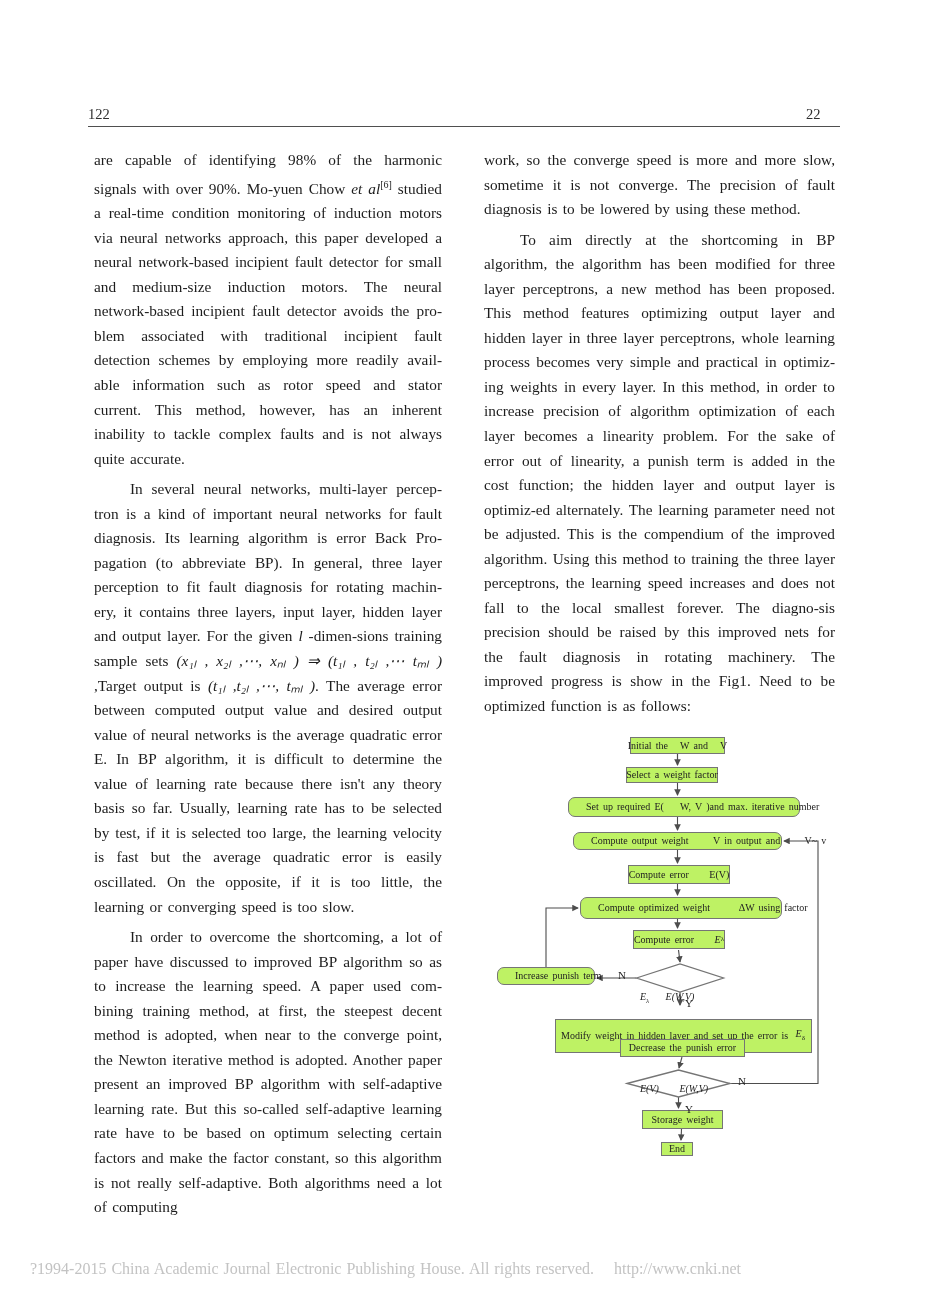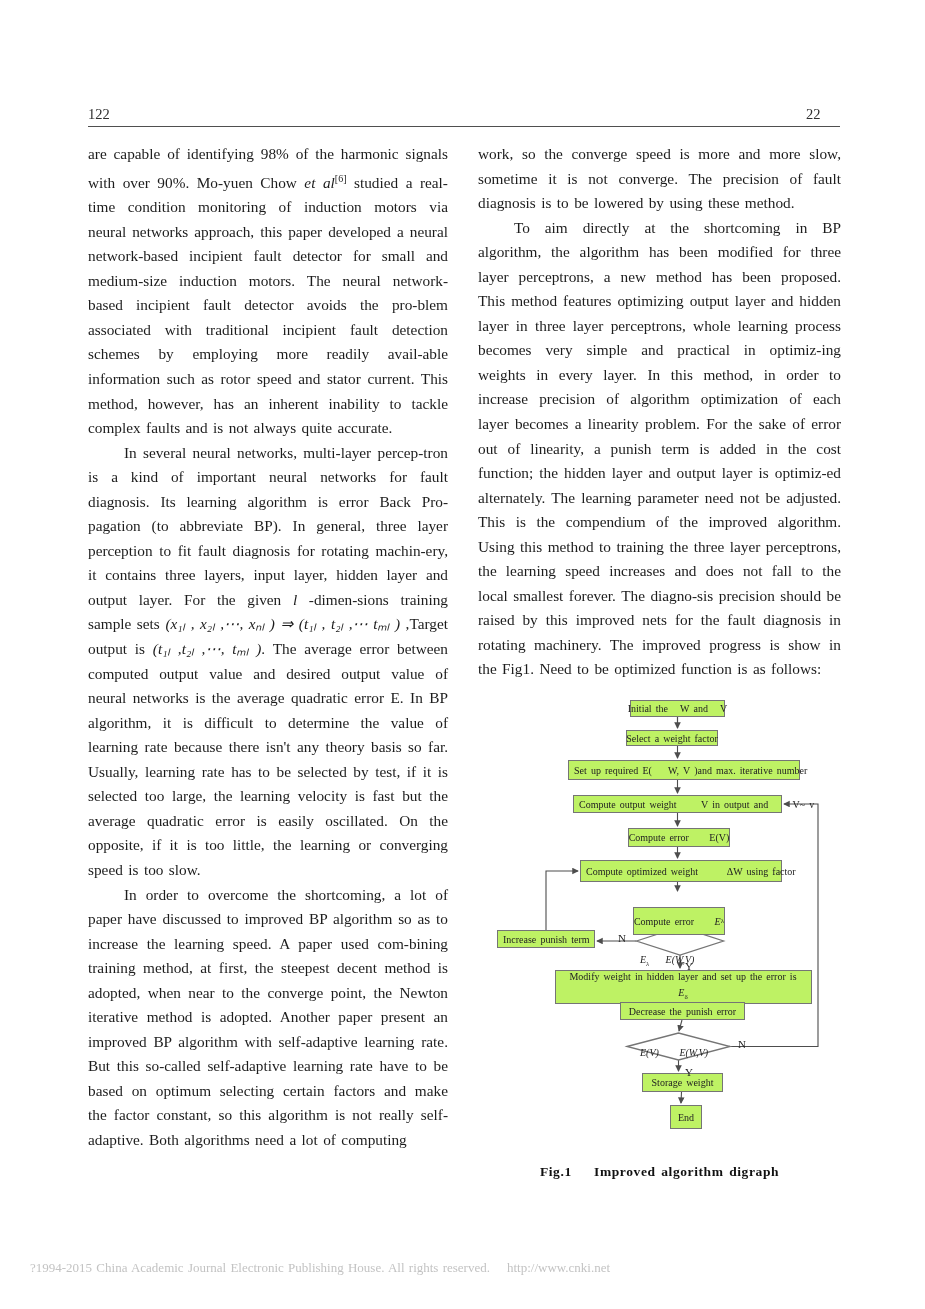--- a/index.html
+++ b/index.html
@@ -9,43 +9,43 @@
   .hdr-num{position:absolute;top:106px;font-size:14.5px;color:#2e2e2e;text-align:center;}
   .hdr-left{left:88px;}
   .hdr-right{left:806px;}
   .hdr-rule{position:absolute;top:126px;left:88px;width:752px;height:0;
             border-top:1.6px solid #4f4f4f;}
   
   .col{position:absolute;top:142px;font-size:15.3px;line-height:24.55px;text-align:justify;
        word-spacing:1.6px;}
   .col-left{left:88px;width:360px;}
   .col-right{left:478px;width:363px;}
-  .col p{margin:0;}
+  .col p{margin:6px;}
   .ind{text-indent:2.35em;}
   .mi{font-style:italic;}
   sup{font-size:10px;}
   h2.sec{font-family:"Liberation Sans",sans-serif;font-weight:400;font-size:17.5px;
          margin:17px 0 12px 0;white-space:pre;letter-spacing:.2px;color:#111;}
   
   figure{margin:8px 0 0 0;}
   .flowchart{position:relative;width:370px;height:448px;margin-left:2px;}
   .wires{position:absolute;left:0;top:0;}
   .node{position:absolute;box-sizing:border-box;border:1.5px solid #757575;background:#bef264;
         font-size:10px;line-height:11px;display:flex;align-items:center;justify-content:center;
         white-space:pre;color:#222;}
-  .node.leftal{justify-content:flex-start;padding-left:5px;}
+  .node.leftal{justify-content:flex-start;padding-left:17px;border-radius:7px;}
   .node.spread{justify-content:space-between;padding:0 6px 0 5px;}
   .node .mi{font-style:italic;}
   .node sub,.dlabel sub{font-size:7px;}
   .dlabel{position:absolute;font-size:10px;font-style:italic;white-space:pre;color:#222;}
   .yn{position:absolute;font-size:11px;color:#222;}
   figcaption{text-align:center;font-size:13.5px;font-weight:600;letter-spacing:.6px;
              margin-top:22px;white-space:pre;color:#111;}
   
-  .footer{position:absolute;left:30px;top:1260px;font-size:13px;color:#c3c3c3;
+  .footer{position:absolute;left:30px;top:1260px;font-size:16px;color:#c3c3c3;
           white-space:pre;word-spacing:1px;}
 </style>
 </head>
 <body>
 
 <div class="page">
 
   <span class="hdr-num hdr-left">122</span>
   <span class="hdr-num hdr-right">22</span>
   <div class="hdr-rule"></div>
@@ -89,36 +89,35 @@
             <polygon points="147,356.5 198.5,343 250,356.5 198.5,370" fill="#ffffff" stroke="#757575" stroke-width="1.3"></polygon>
           </g>
         </svg>
 
         <div class="node" style="left:150px;top:10px;width:95px;height:17px;">Initial the   W and   V</div>
         <div class="node" style="left:146px;top:40px;width:92px;height:16px;">Select a weight factor</div>
         <div class="node leftal" style="left:88px;top:70px;width:232px;height:20px;">Set up required E(    W, V )and max. iterative number</div>
         <div class="node leftal" style="left:93px;top:105px;width:209px;height:18px;">Compute output weight      V in output and      V~ v</div>
         <div class="node" style="left:148px;top:138px;width:102px;height:19px;">Compute error     E(V)</div>
         <div class="node leftal" style="left:100px;top:170px;width:202px;height:22px;">Compute optimized weight       ΔW using factor</div>
-        <div class="node" style="left:153px;top:217px;width:92px;height:28px;"><span>Compute error     </span><i class="mi">E</i><sub>λ</sub></div>
+        <div class="node" style="left:153px;top:203px;width:92px;height:19px;"><span>Compute error     </span><i class="mi">E</i><sub>λ</sub></div>
 
         <div class="dlabel" style="left:160px;top:245px;margin-top:13px;"><i class="mi"></i><i class="mi">E</i><sub>λ</sub><span>    E(W,V)</span></div>
 
         <div class="node leftal" style="left:17px;top:240px;width:98px;height:18px;">Increase punish term</div>
-        <div class="node spread" style="left:75px;top:280px;width:257px;height:34px;flex-direction:column;"><span>Modify weight in hidden layer and set up the error is</span><span><i class="mi">E</i><sub>δ</sub></span></div>
+        <div class="node spread" style="left:75px;top:292px;width:257px;height:34px;"><span>Modify weight in hidden layer and set up the error is</span><span><i class="mi">E</i><sub>δ</sub></span></div>
         <div class="node" style="left:140px;top:312px;width:125px;height:18px;">Decrease the punish error</div>
 
         <div class="dlabel" style="left:160px;top:350.5px;">E(V)     E(W,V)</div>
 
         <div class="node" style="left:162px;top:383px;width:81px;height:19px;">Storage weight</div>
-        <div class="node" style="left:190px;top:415px;width:32px;height:24px;">End</div>
+        <div class="node" style="left:181px;top:415px;width:32px;height:14px;">End</div>
 
         <span class="yn" style="left:138px;top:236px;">N</span>
         <span class="yn" style="left:205px;top:264px;">Y</span>
         <span class="yn" style="left:258px;top:342px;">N</span>
         <span class="yn" style="left:205px;top:370px;">Y</span>
       </div>
-      <figcaption>Fig.1    Improved algorithm digraph</figcaption>
     </figure>
   </div>
 
   <div class="footer">?1994-2015 China Academic Journal Electronic Publishing House. All rights reserved.    http://www.cnki.net</div>
 </div>
 
 </body></html>

